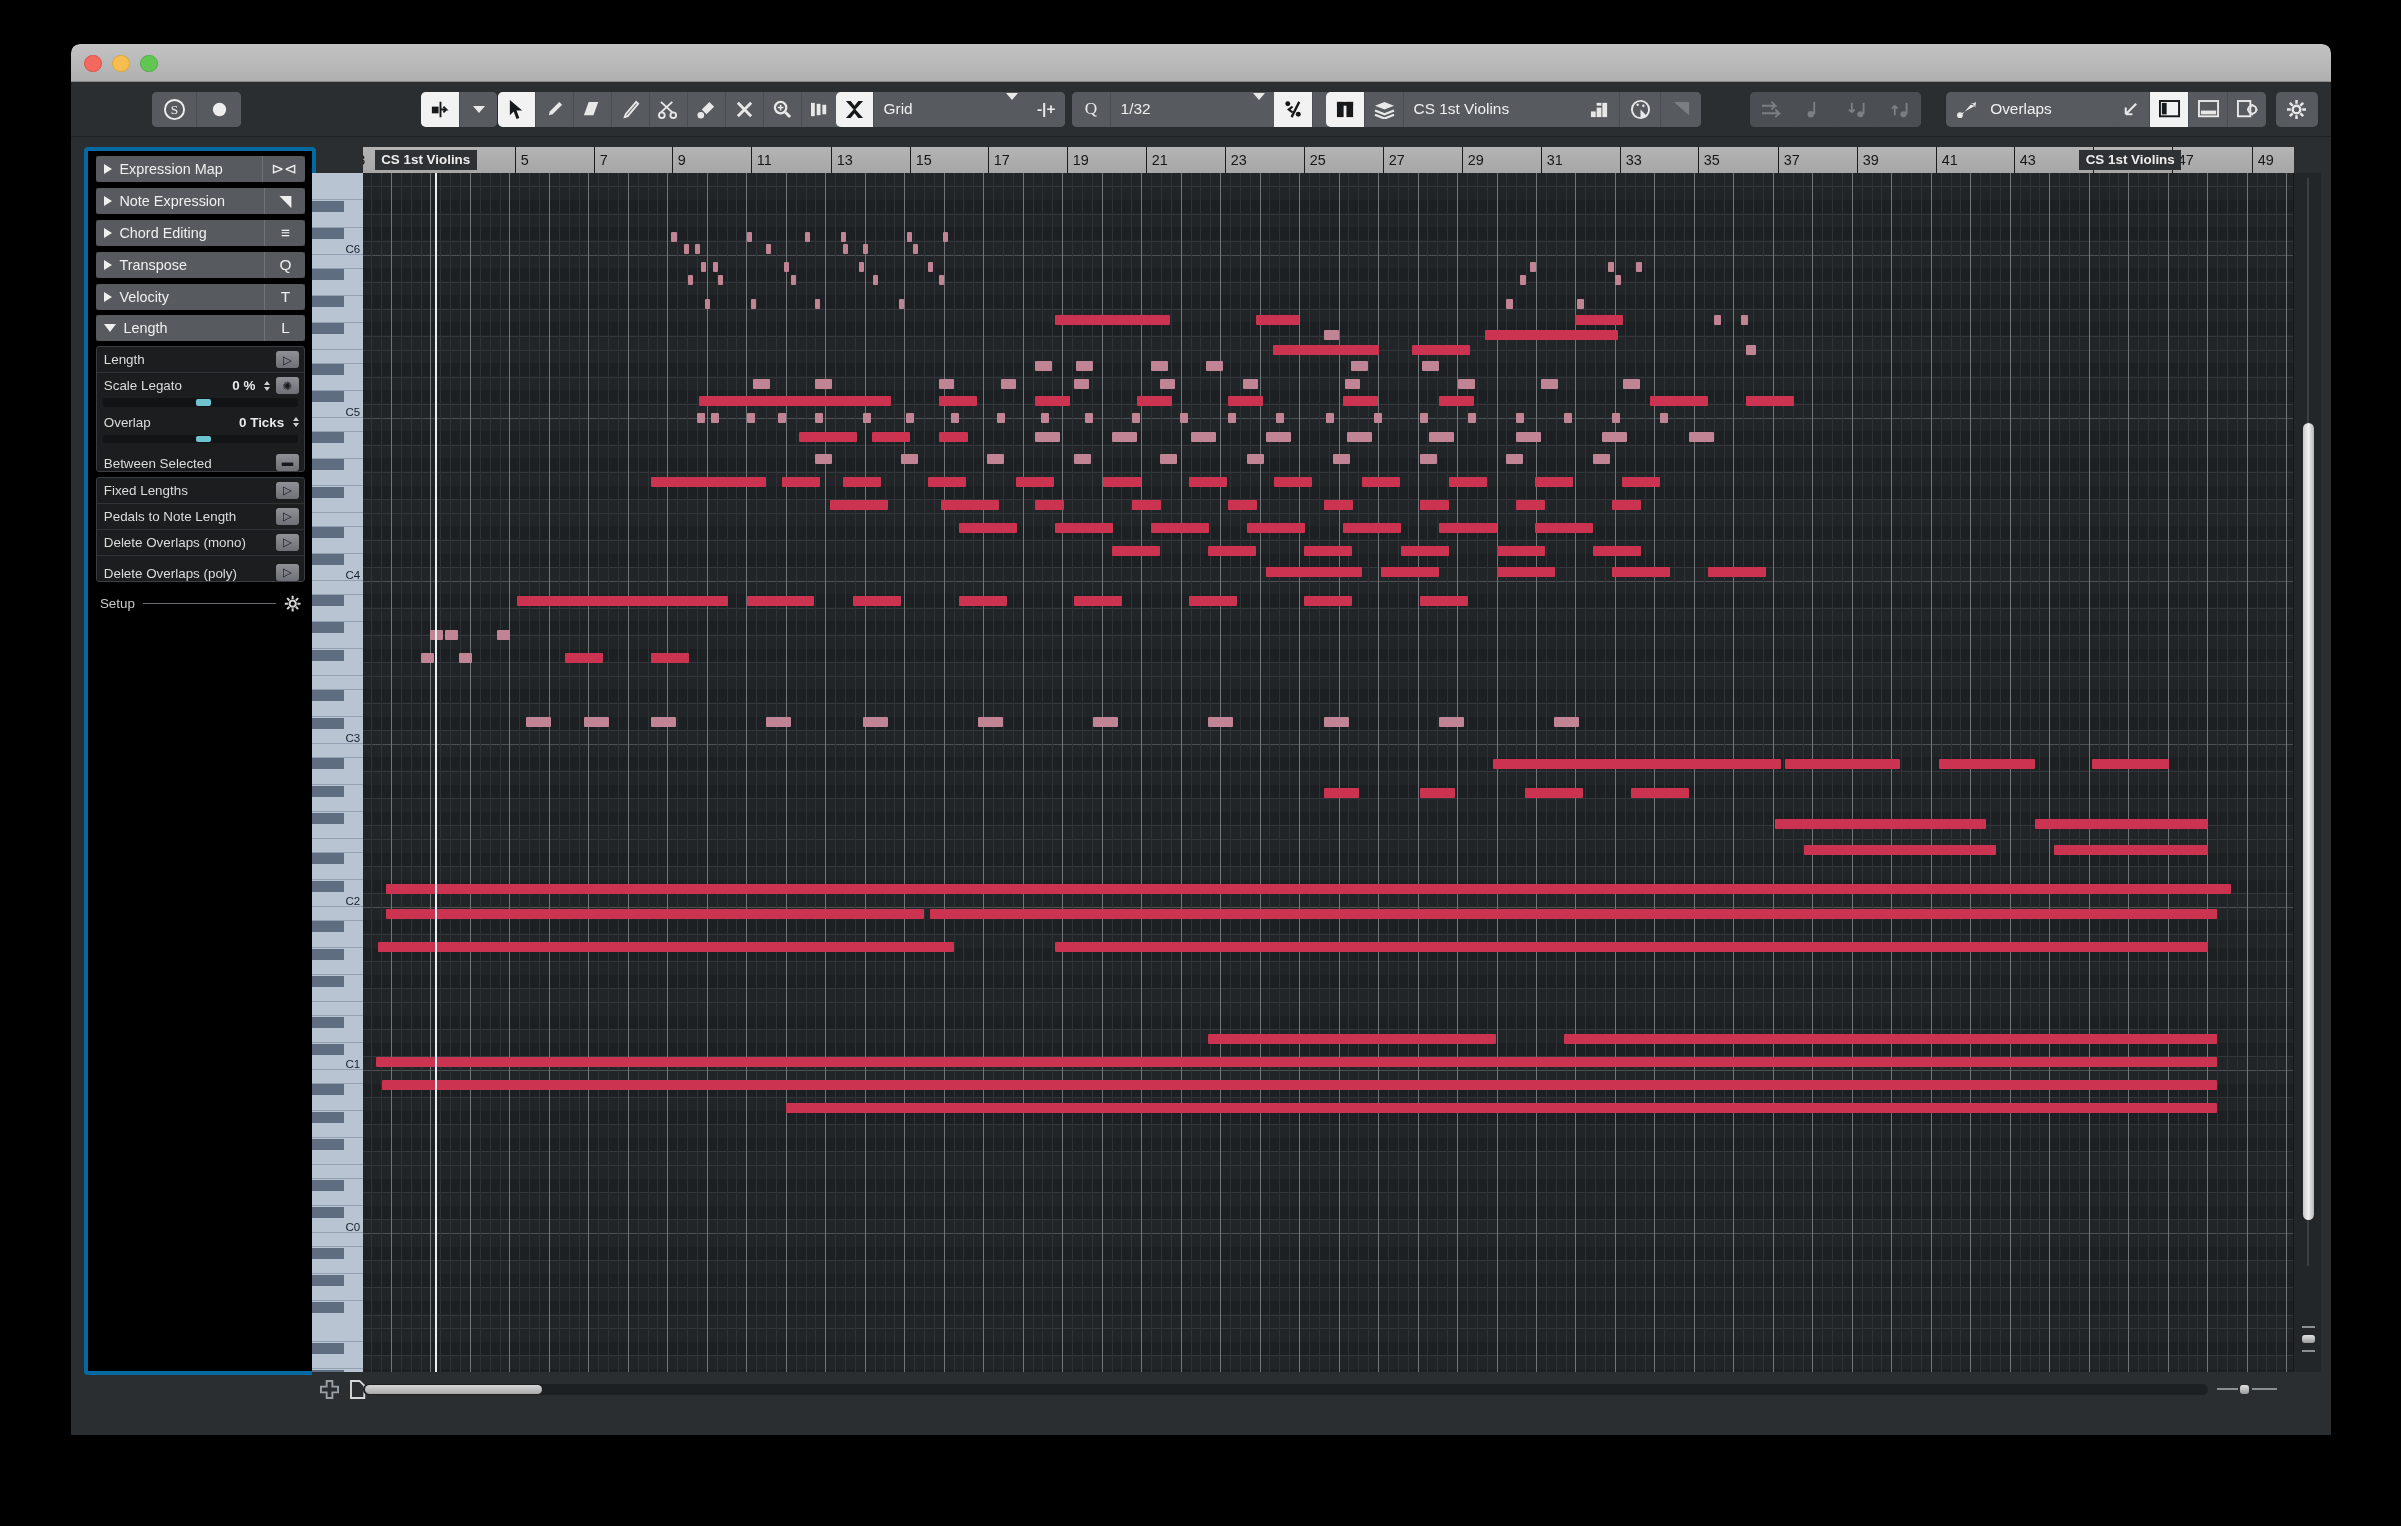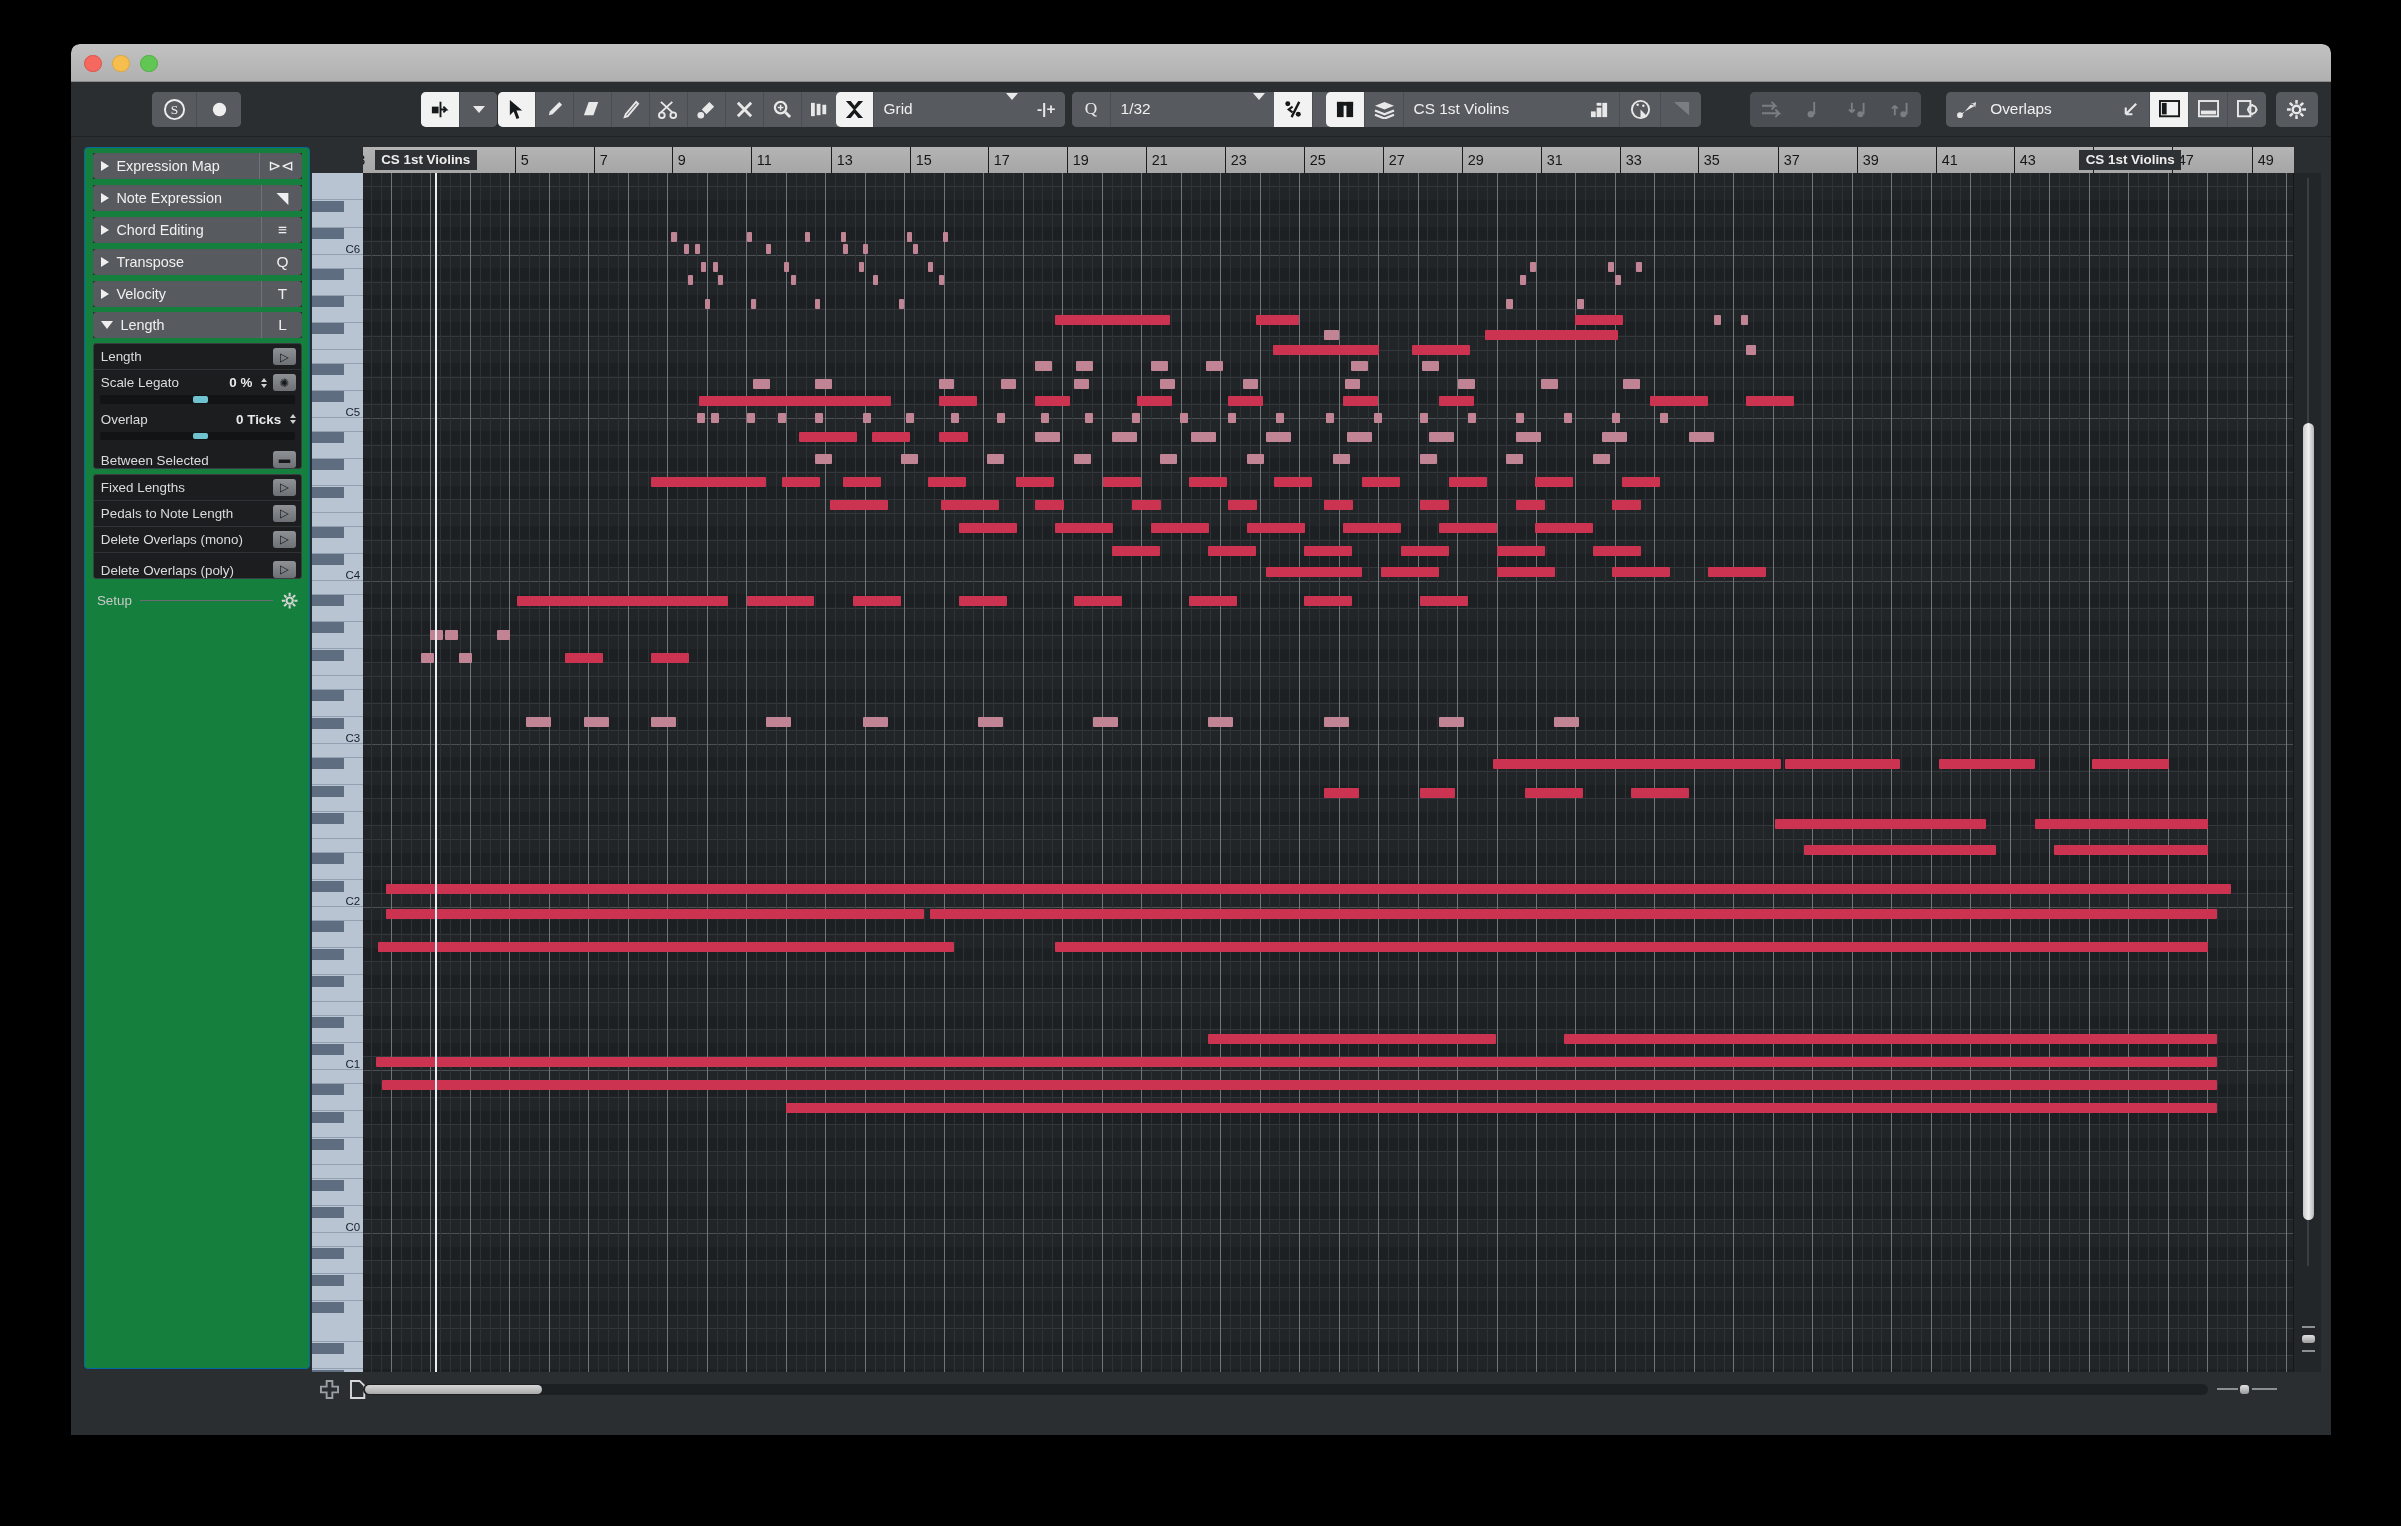--- a/index.html
+++ b/index.html
@@ -38,21 +38,21 @@
   .tb-right{position:absolute;right:13.4px;top:9.6px;display:flex;gap:9.6px;}
 
   
   .infoline{height:29px;background:#1a1c1e;display:flex;align-items:center;justify-content:center;}
   .infoline span{color:#9fb2c9;font-size:15.4px;font-weight:bold;}
 
   
   .body{position:relative;height:1270px;background:#2b2e31;}
 
   .inspector{position:absolute;left:13.4px;top:9.6px;width:224px;height:1220px;
-             background:#15803d;border:1px solid #0369a1;border-radius:3.8px;}
+             background:#000000;border:4px solid #0369a1;border-radius:3.8px;}
   .sect{margin:5.8px 7.7px 0 7.7px;background:#2b2e31;}
   .sect-hd{display:flex;align-items:center;height:26px;background:#575b5f;border-radius:3.8px;
            color:#f0f0f0;font-size:14.4px;padding:0 7.7px;gap:7.7px;}
   .tri{width:0;height:0;border-top:5.8px solid transparent;border-bottom:5.8px solid transparent;
        border-left:8.6px solid #efefef;}
   .tri.dn{border-left:6.7px solid transparent;border-right:6.7px solid transparent;
           border-top:8.6px solid #efefef;border-bottom:none;}
   .sect-hd .gl{margin-left:auto;font-size:15.4px;color:#efefef;
                border-left:1px solid #6e7276;padding-left:8.6px;height:26px;display:flex;
                align-items:center;min-width:23px;justify-content:center;}

